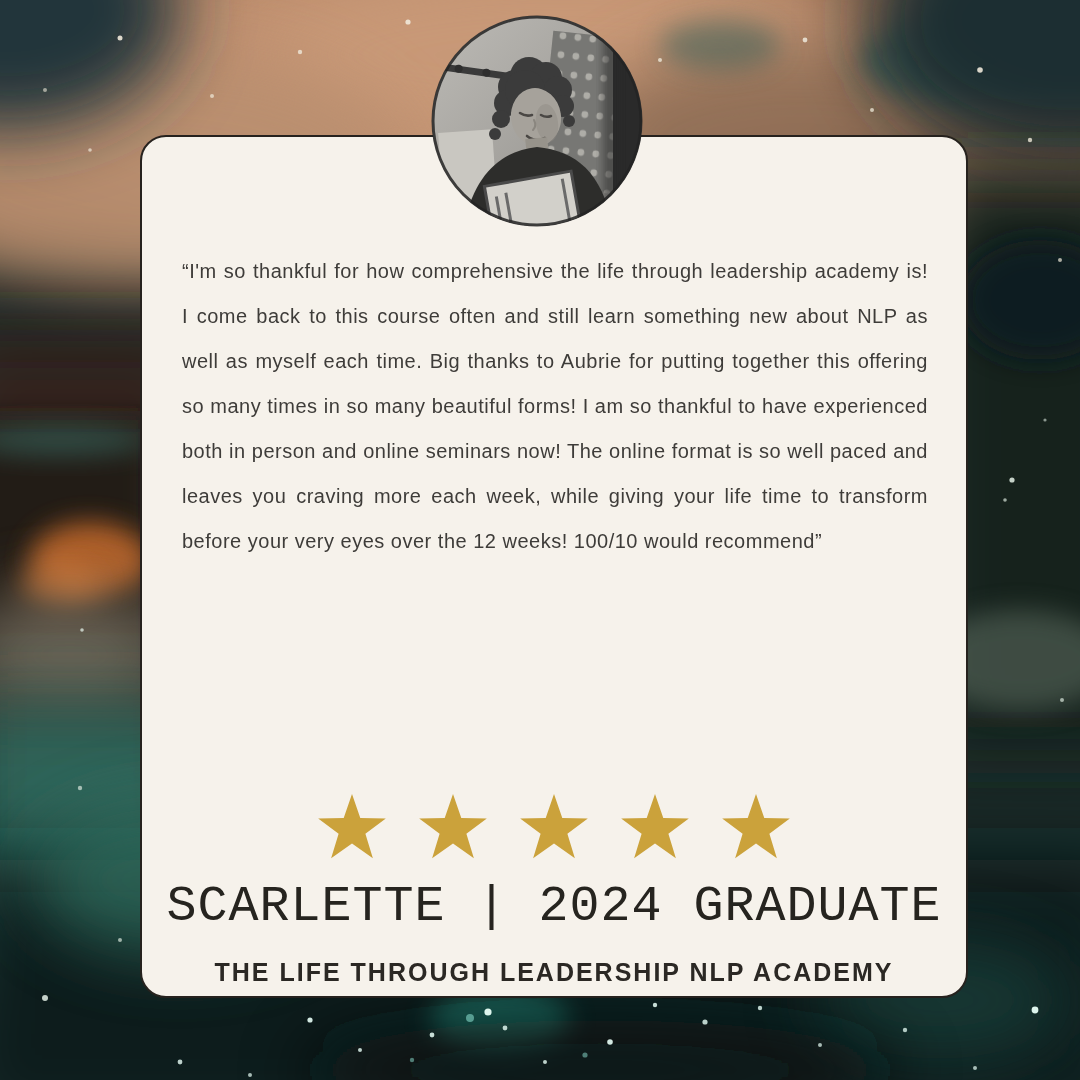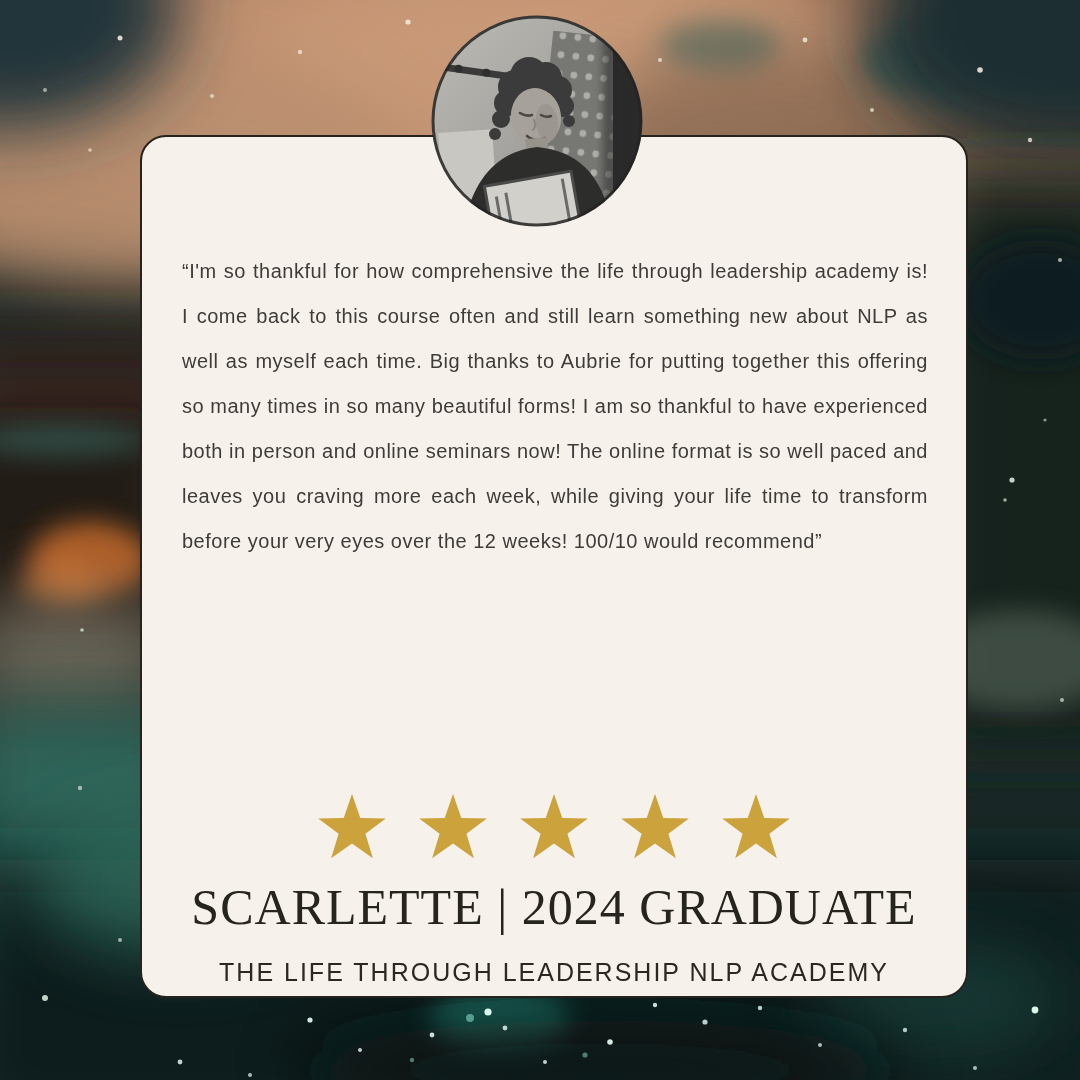--- a/index.html
+++ b/index.html
@@ -13,24 +13,24 @@
         border:2px solid var(--card-border,#26221E);border-radius:26px;z-index:1;}
   .quote{position:absolute;left:40px;right:38px;top:112px;
          font-size:20px;line-height:45px;letter-spacing:.5px;
          color:var(--quote-color,#3E3C39);
          text-align:justify;text-justify:inter-word;}
   .stars{position:absolute;top:652px;left:0;right:0;height:74px;
          display:flex;justify-content:center;align-items:center;gap:27px;}
   .star{width:74px;height:71px;display:block;}
   .star polygon{fill:var(--star-gold,#CBA23B);}
   .name{position:absolute;top:740px;left:0;right:0;text-align:center;
-        font-family:Liberation Serif, serif;font-size:50px;line-height:60px;
+        font-family:Liberation Mono, monospace;font-size:50px;line-height:60px;
         letter-spacing:1px;color:var(--name-color,#26241F);white-space:nowrap;}
   .org{position:absolute;top:820px;left:0;right:0;text-align:center;
-       font-weight:normal;font-size:25px;line-height:30px;letter-spacing:2px;
+       font-weight:bold;font-size:25px;line-height:30px;letter-spacing:2px;
        color:var(--org-color,#2B2824);white-space:nowrap;}
   
   .avatar{position:absolute;left:429px;top:13px;width:216px;height:216px;z-index:2;}
 </style>
 </head>
 <body>
 
 <div id="canvas">
 
   <svg class="bg" viewBox="0 0 1080 1080" preserveAspectRatio="none" aria-hidden="true">

